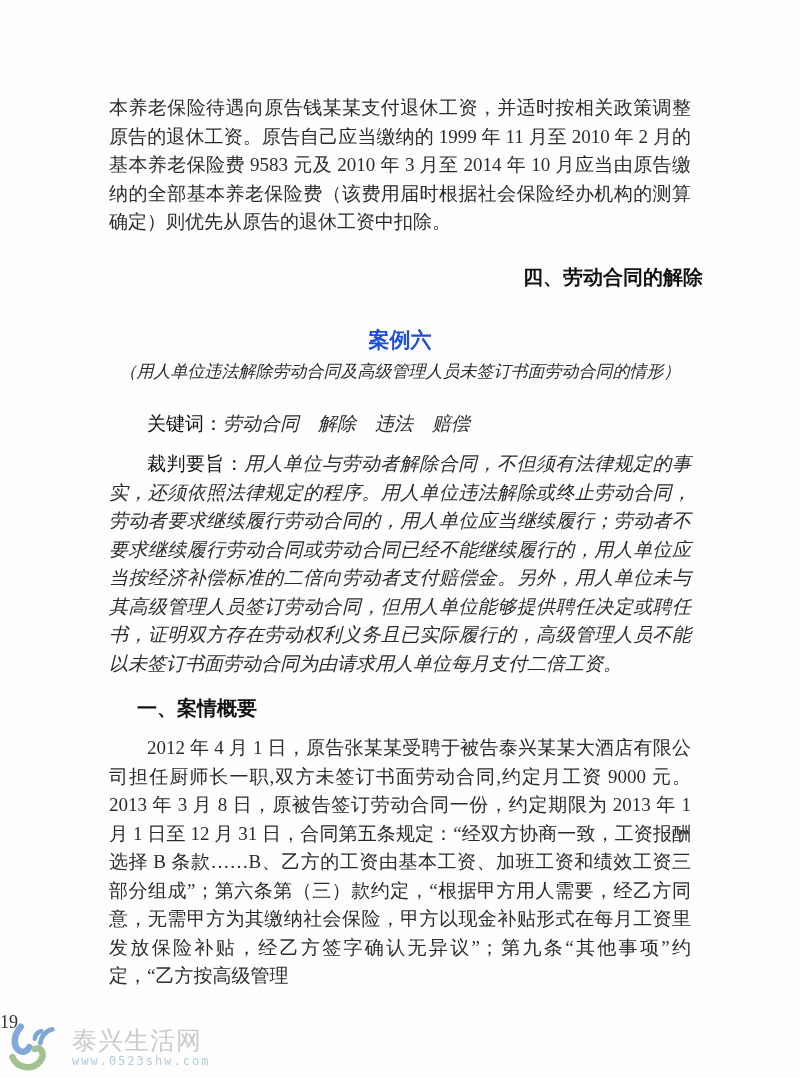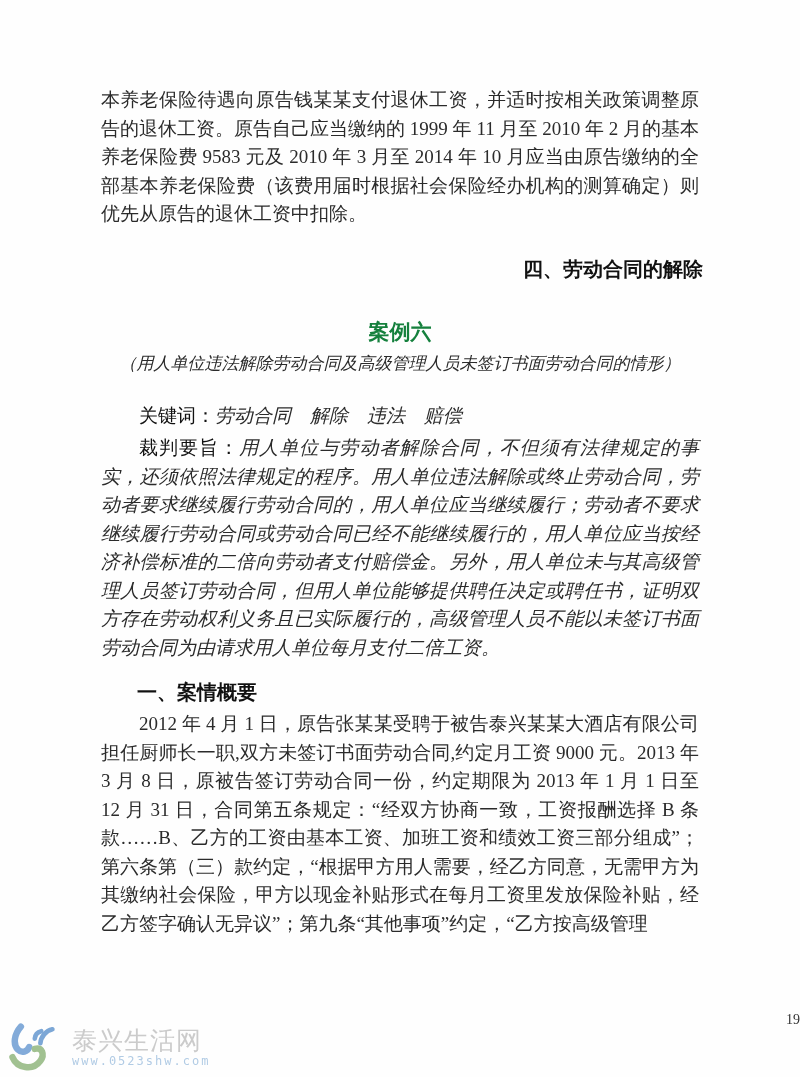--- a/index.html
+++ b/index.html
@@ -16,21 +16,21 @@
     font-family: "Liberation Serif", serif;
     color: #262626;
   }
   .content {
     padding: 82px 97px 0 97px;
   }
   .body-text {
     font-size: 19px;
     line-height: 28.5px;
     text-align: justify;
-    margin: 4px;
+    margin: 12px;
   }
   .fang { 
     font-family: "Liberation Serif", serif;
     color: #2b2b2b;
   }
   .kai { 
     font-family: "Liberation Serif", serif;
     font-style: italic;
     color: #2b2b2b;
   }
@@ -44,21 +44,21 @@
     line-height: 28px;
     color: #111111;
     margin: 26px 0 0 0;
     text-align: right;
   }
   .h-case {
     font-family: "Liberation Sans", sans-serif;
     font-weight: bold;
     font-size: 21px;
     line-height: 30px;
-    color: #15803d;
+    color: #1d4ed8;
     margin: 34px 0 0 0;
     text-align: center;
   }
   .subtitle {
     font-size: 17px;
     line-height: 29px;
     text-align: center;
     margin: 2px 0 0 0;
   }
   .kw-line {
@@ -77,22 +77,22 @@
     line-height: 28px;
     color: #111111;
     margin: 16px 0 0 0;
     text-indent: 2em;
   }
   .page-number {
     position: absolute;
     top: 1012px;
     left: 0;
     right: 0;
-    text-align: right;
-    font-size: 14px;
+    text-align: left;
+    font-size: 18px;
     color: #333333;
     font-family: "Liberation Serif", serif;
   }
   .watermark {
     position: absolute;
     left: 6px;
     top: 1022px;
     display: flex;
     align-items: center;
     opacity: 0.9;

